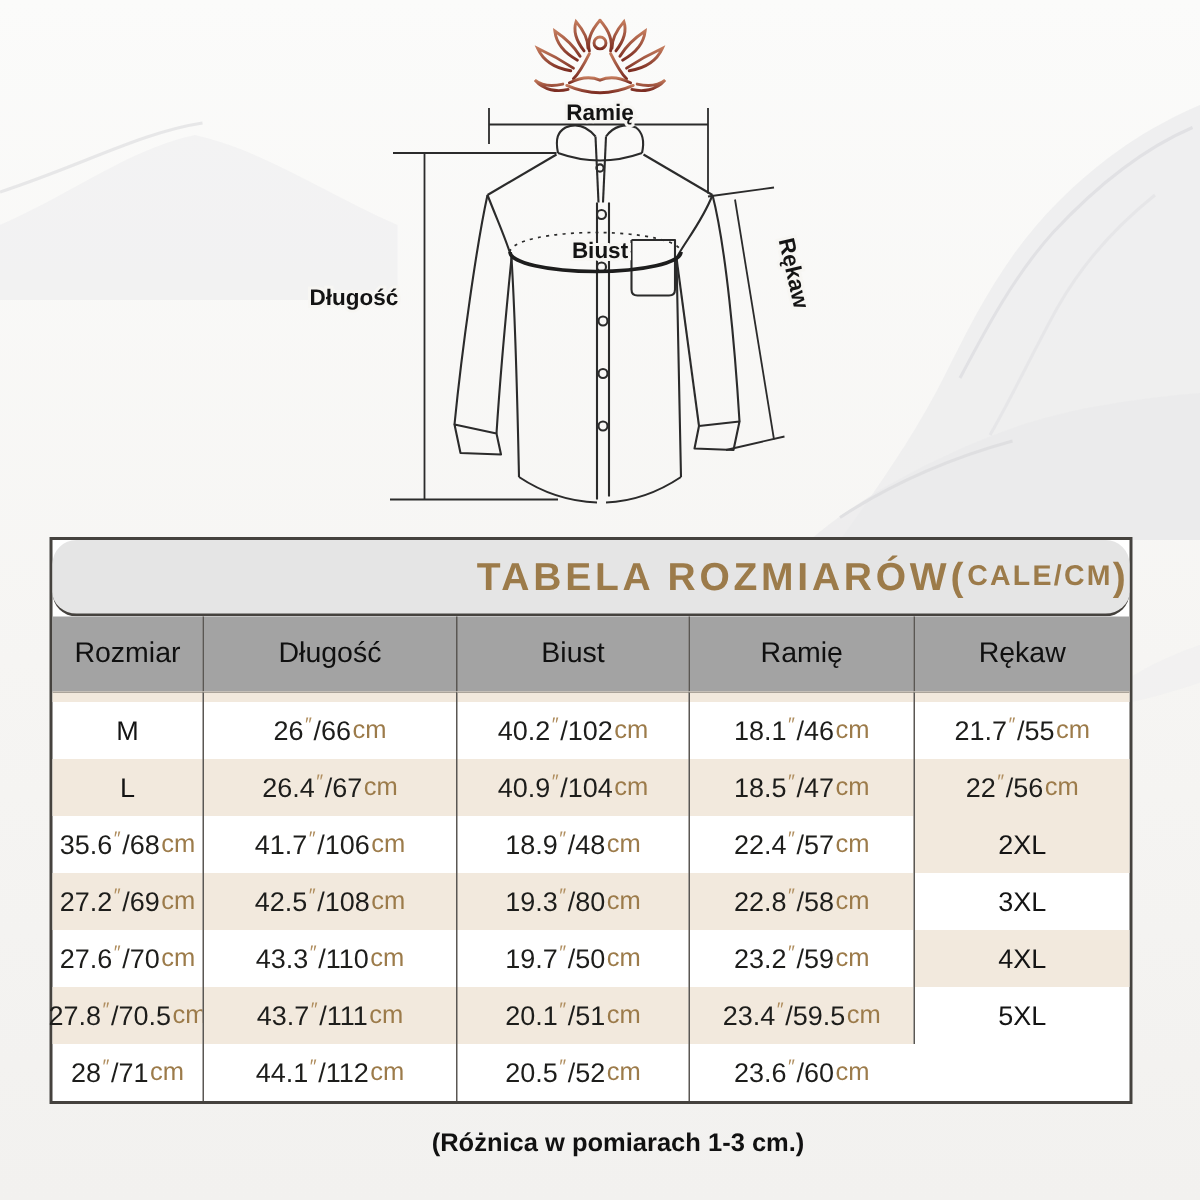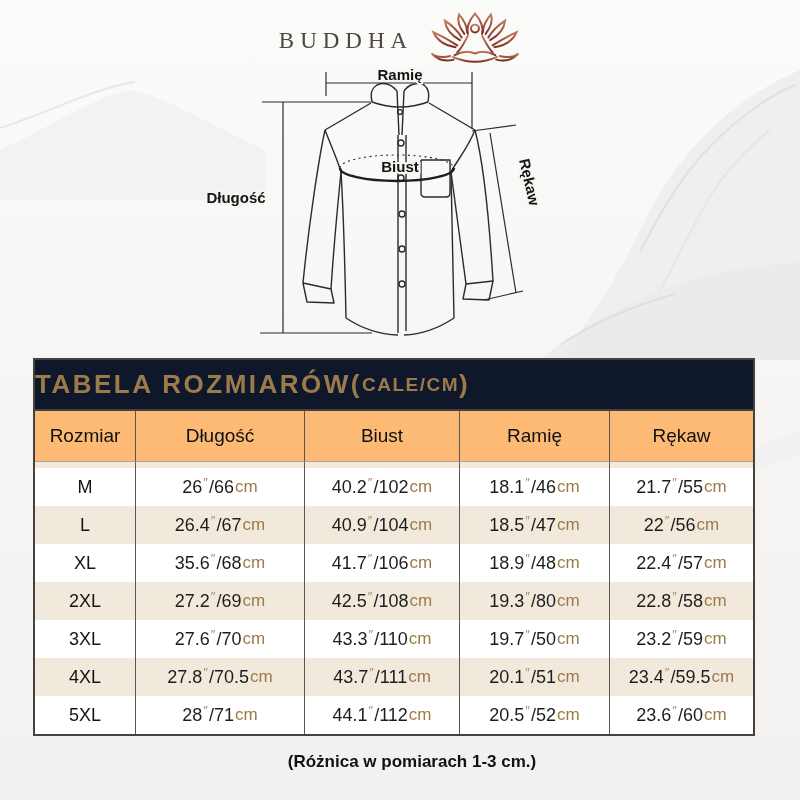--- a/index.html
+++ b/index.html
@@ -14,29 +14,29 @@
   .brand-word{font-family:"Liberation Serif",serif;font-size:23px;letter-spacing:6px;
               color:#4c4543;font-weight:500;}
   .lotus{width:92px;height:62px;flex:0 0 auto;}
   
   #diagram{position:absolute;left:0;top:0;width:800px;height:360px;z-index:2;}
   .dia-label{font-family:"Liberation Sans",sans-serif;font-size:15px;font-weight:bold;fill:#141414;
              paint-order:stroke;stroke:#f7f6f3;stroke-width:4px;}
   
   .size-table{position:absolute;left:33px;top:358px;width:722px;z-index:3;
               border:2px solid #45423e;background:#ffffff;box-sizing:border-box;}
-  .title-bar{height:49px;background:#0f172a;border-bottom:2px solid #45423e;
-             display:flex;align-items:center;justify-content:flex-start;}
+  .title-bar{height:49px;background:#e5e5e5;border-bottom:2px solid #45423e;
+             display:flex;align-items:center;justify-content:flex-end;border-radius:16px;}
   .title-main{font-size:26px;font-weight:bold;letter-spacing:2.5px;color:#9c7b4a;}
   .title-small{font-size:19px;font-weight:bold;letter-spacing:1.5px;color:#9c7b4a;}
   .grid{display:grid;grid-template-columns:100px 169px 155px 150px 144px;
         grid-template-rows:50px 7px repeat(7,38px);}
   .grid>div{border-left:1px solid #5a5753;display:flex;align-items:center;justify-content:center;}
   .grid>div:nth-child(5n+1){border-left:none;}
-  .th{font-size:19px;color:#101010;background:#fdba74;}
+  .th{font-size:19px;color:#101010;background:#a3a3a3;}
   .strip{background:#f2e9dd;border-top:1px solid #aba49a;}
   .alt{background:#f2e9dd;}
   .size-cell{font-size:18px;color:#141414;}
   .m-cell{font-size:18px;color:#1d1d1b;white-space:nowrap;}
   .in-mark{color:#b08e5f;font-size:13px;position:relative;top:-5px;margin:0 1px;}
   .cm-suffix{color:#9c7b4a;font-size:17px;margin-left:1px;text-align:center;}
   
   .footer-note{position:absolute;left:12px;top:752px;width:100%;text-align:center;z-index:3;
                font-size:17px;font-weight:bold;color:#111;}
 </style>
@@ -50,21 +50,20 @@
     <path d="M0 128 C55 110 95 88 135 82" fill="none" stroke="#e2e2e4" stroke-width="2" opacity="0.8"></path>
     <path d="M800 70 C765 85 735 105 705 135 C670 170 650 210 630 250 C610 290 585 325 560 360 L800 360 Z" fill="#ececee" opacity="0.8"></path>
     <path d="M795 85 C760 100 730 125 702 155 C676 184 658 218 640 252" fill="none" stroke="#dfdfe2" stroke-width="2" opacity="0.9"></path>
     <path d="M770 130 C745 150 722 175 705 205 C690 232 676 262 660 290" fill="none" stroke="#e4e4e6" stroke-width="2" opacity="0.8"></path>
     <path d="M540 360 C575 330 615 310 650 295 C690 278 730 268 800 262 L800 360 Z" fill="#e9e9eb" opacity="0.7"></path>
     <path d="M560 345 C595 322 635 305 675 294" fill="none" stroke="#dcdcdf" stroke-width="2" opacity="0.8"></path>
     <path d="M800 430 C770 440 745 455 720 475 C750 470 780 462 800 455 Z" fill="#ededef" opacity="0.5"></path>
   </svg>
 
   <div class="brand">
-    <span class="brand-word">BUDDHA</span>
     <svg class="lotus" viewBox="0 0 100 70" aria-hidden="true">
       <defs>
         <linearGradient id="lg" x1="0" y1="0" x2="0" y2="1">
           <stop offset="0" stop-color="#c2795b"></stop>
           <stop offset="1" stop-color="#7c2d22"></stop>
         </linearGradient>
       </defs>
       <g fill="none" stroke="url(#lg)" stroke-width="2.2" stroke-linecap="round">
         <circle cx="50" cy="21" r="4.5"></circle>
         <path d="M50 4 C43 12 40 19 42 27"></path>
@@ -214,21 +213,20 @@
           <span class="cm-suffix">cm</span>
         </div>
       <div class="m-cell alt">
           <span>22</span>
           <span class="in-mark">″</span>
           <span>/</span>
           <span>56</span>
           <span class="cm-suffix">cm</span>
         </div>
 
-      <div class="size-cell">XL</div>
       <div class="m-cell">
           <span>35.6</span>
           <span class="in-mark">″</span>
           <span>/</span>
           <span>68</span>
           <span class="cm-suffix">cm</span>
         </div>
       <div class="m-cell">
           <span>41.7</span>
           <span class="in-mark">″</span>

